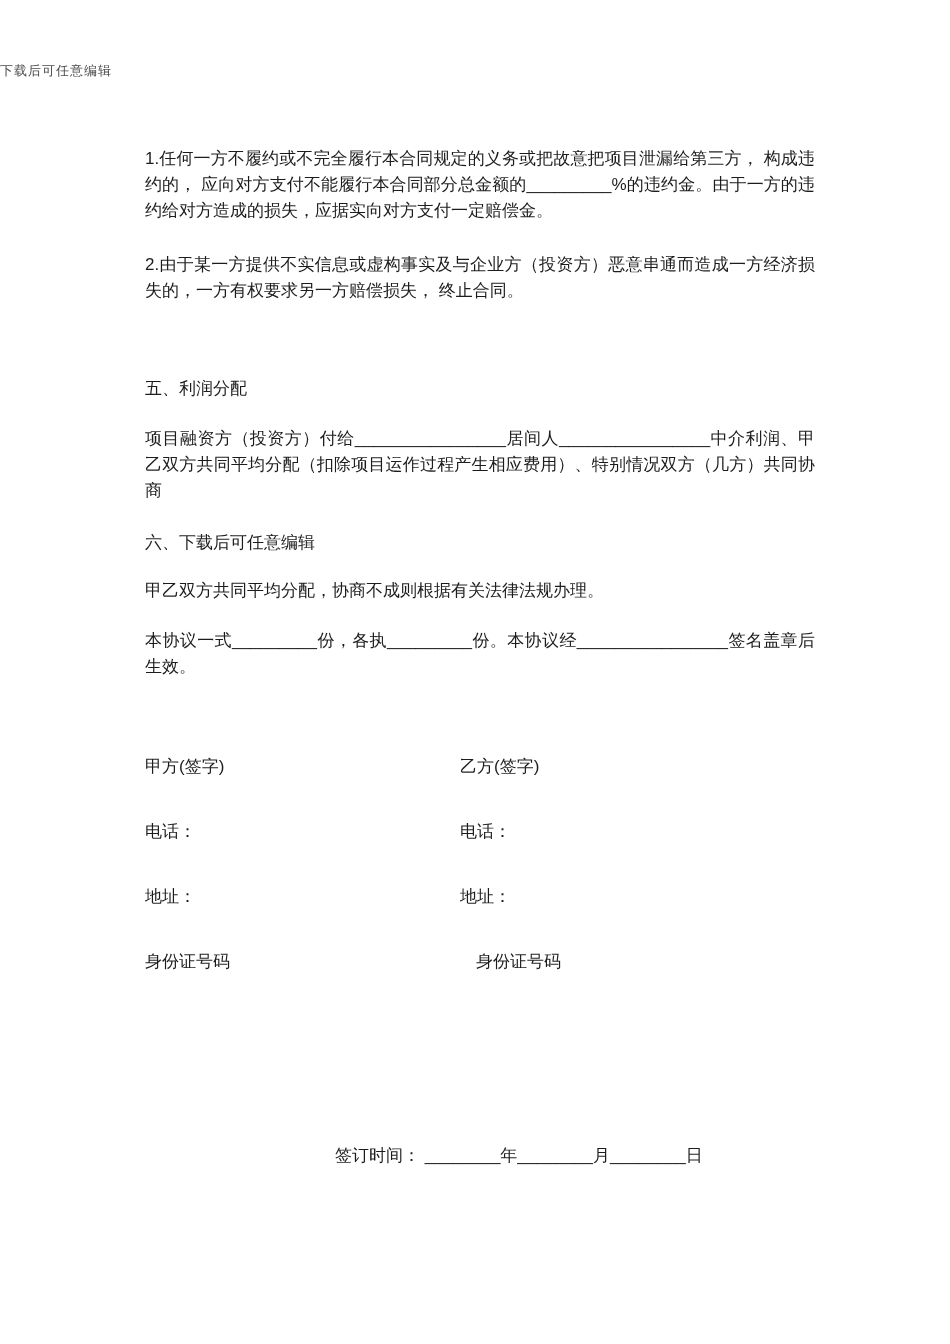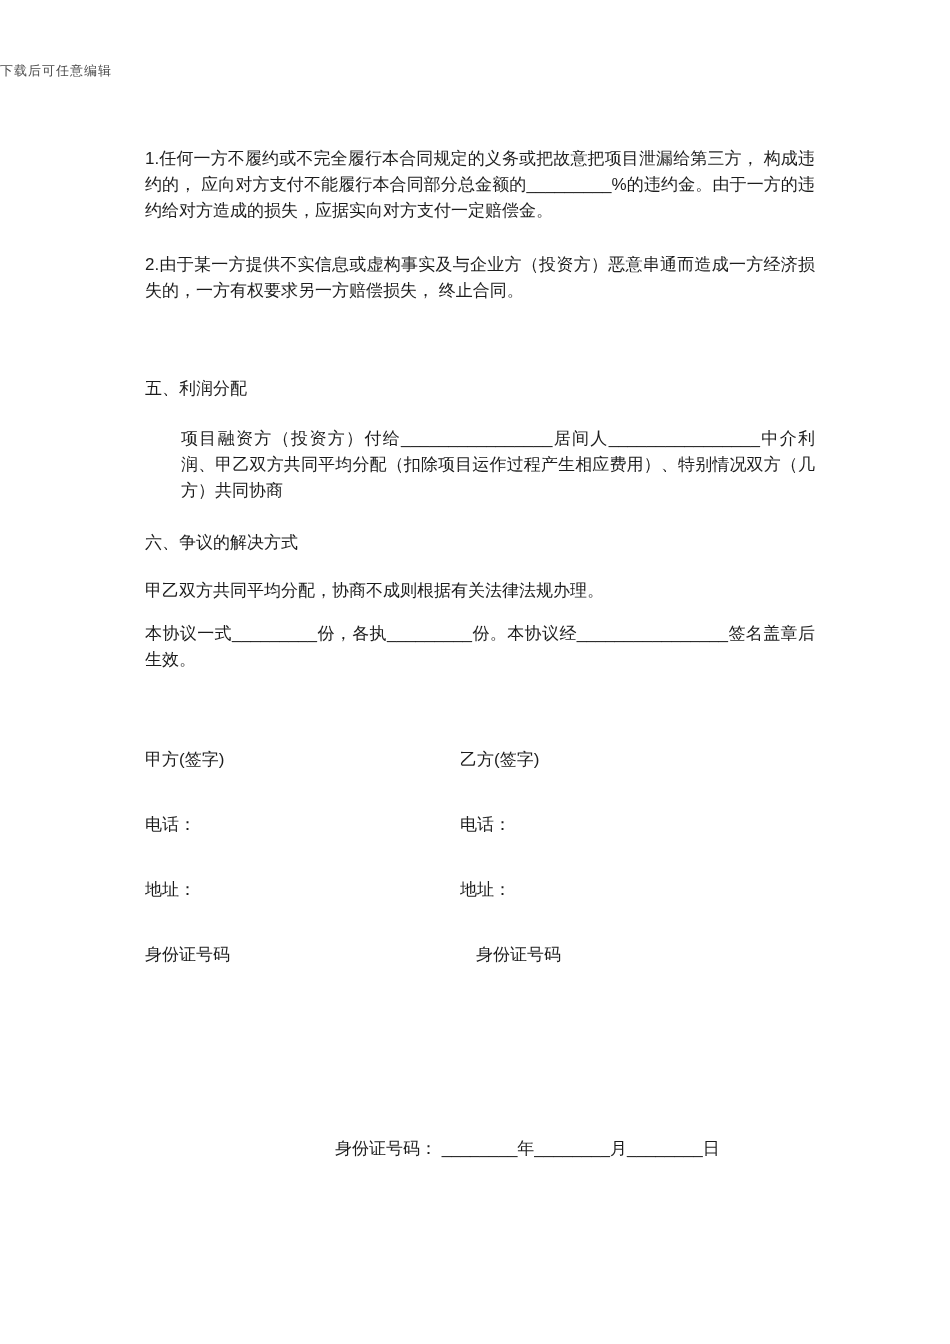--- a/index.html
+++ b/index.html
@@ -30,24 +30,24 @@
     font-size: 17px;
     line-height: 26px;
   }
   .para {
     text-align: justify;
     word-break: break-all;
   }
   .clause-1 { margin-top: 66px; }
   .clause-2 { margin-top: 28px; }
   .section-title-5 { margin-top: 72px; }
-  .section-body-5 { margin-top: 24px; margin-left: 36px; }
+  .section-body-5 { margin-top: 24px; }
   .section-title-6 { margin-top: 26px; }
   .section-body-6 { margin-top: 22px; }
-  .copies-line { margin-top: 17px; }
+  .copies-line { margin-top: 24px; }
   .sig-grid {
     margin-top: 74px;
     display: grid;
     grid-template-columns: 315px 1fr;
     row-gap: 39px;
     font-size: 17px;
     line-height: 26px;
   }
   .sig-cell-indent { padding-left: 16px; }
   .date-line {
@@ -68,36 +68,36 @@
   <div class="content">
 
     <p class="para clause-1">1.任何一方不履约或不完全履行本合同规定的义务或把故意把项目泄漏给第三方， 构成违约的， 应向对方支付不能履行本合同部分总金额的_________%的违约金。由于一方的违约给对方造成的损失，应据实向对方支付一定赔偿金。</p>
 
     <p class="para clause-2">2.由于某一方提供不实信息或虚构事实及与企业方（投资方）恶意串通而造成一方经济损失的，一方有权要求另一方赔偿损失， 终止合同。</p>
 
     <p class="para section-title-5">五、利润分配</p>
 
     <p class="para section-body-5">项目融资方（投资方）付给________________居间人________________中介利润、甲乙双方共同平均分配（扣除项目运作过程产生相应费用）、特别情况双方（几方）共同协商</p>
 
-    <p class="para section-title-6">六、争议的解决方式</p>
+    <p class="para section-title-6">六、下载后可任意编辑</p>
 
     <p class="para section-body-6">甲乙双方共同平均分配，协商不成则根据有关法律法规办理。</p>
 
     <p class="para copies-line">本协议一式_________份，各执_________份。本协议经________________签名盖章后生效。</p>
 
     <div class="sig-grid">
       <div>甲方(签字)</div>
       <div>乙方(签字)</div>
 
       <div>电话：</div>
       <div>电话：</div>
 
       <div>地址：</div>
       <div>地址：</div>
 
       <div>身份证号码</div>
       <div class="sig-cell-indent">身份证号码</div>
     </div>
 
-    <div class="date-line">身份证号码： ________年________月________日</div>
+    <div class="date-line">签订时间： ________年________月________日</div>
 
   </div>
 </div>
 
 </body></html>

